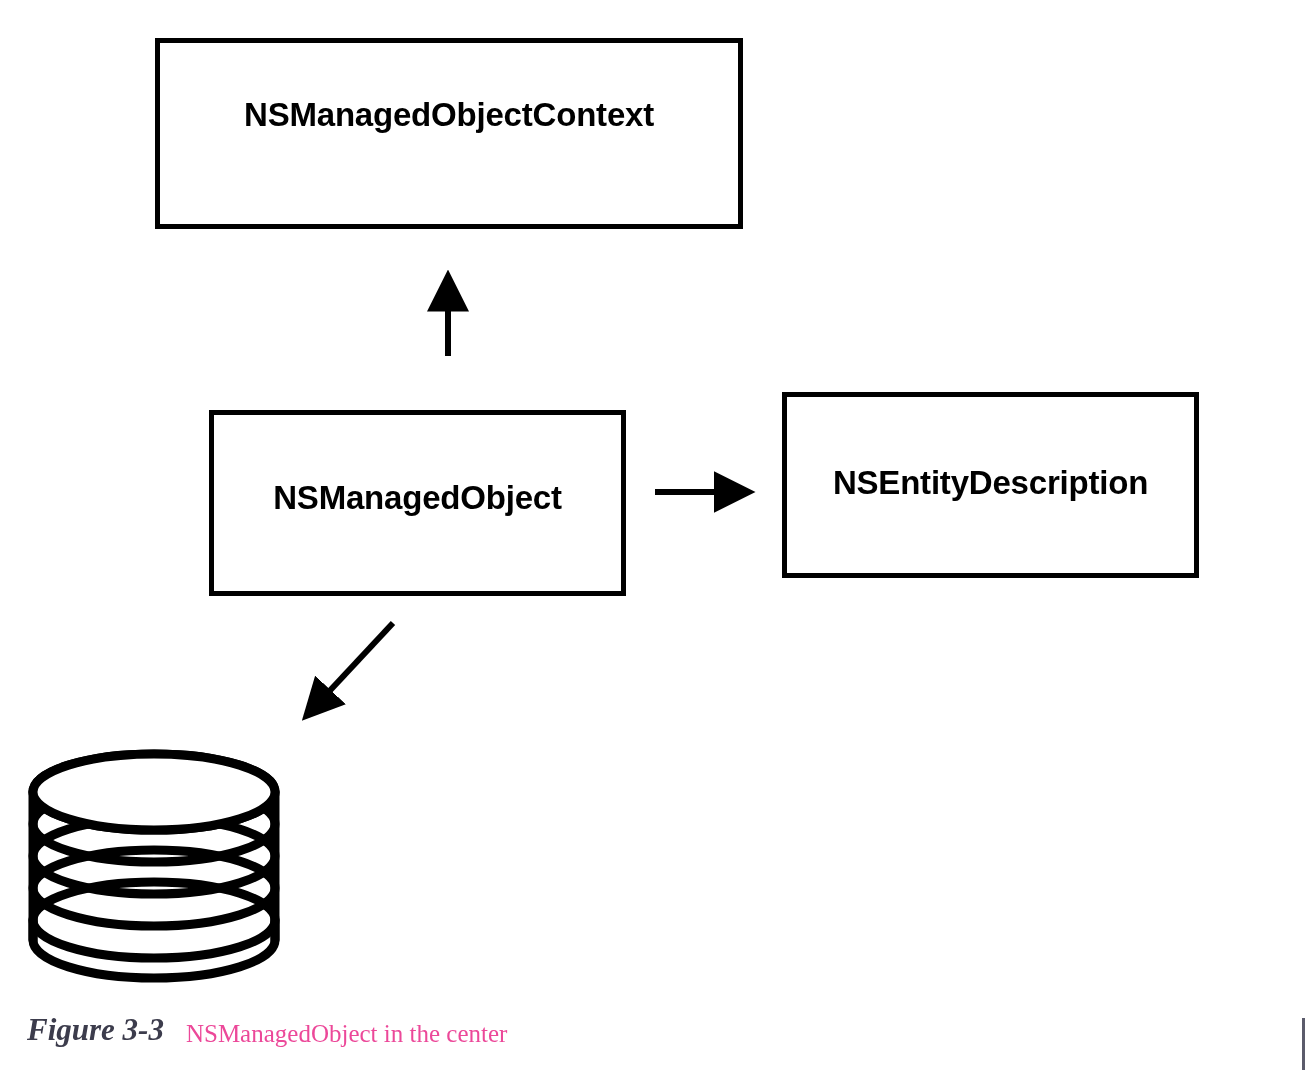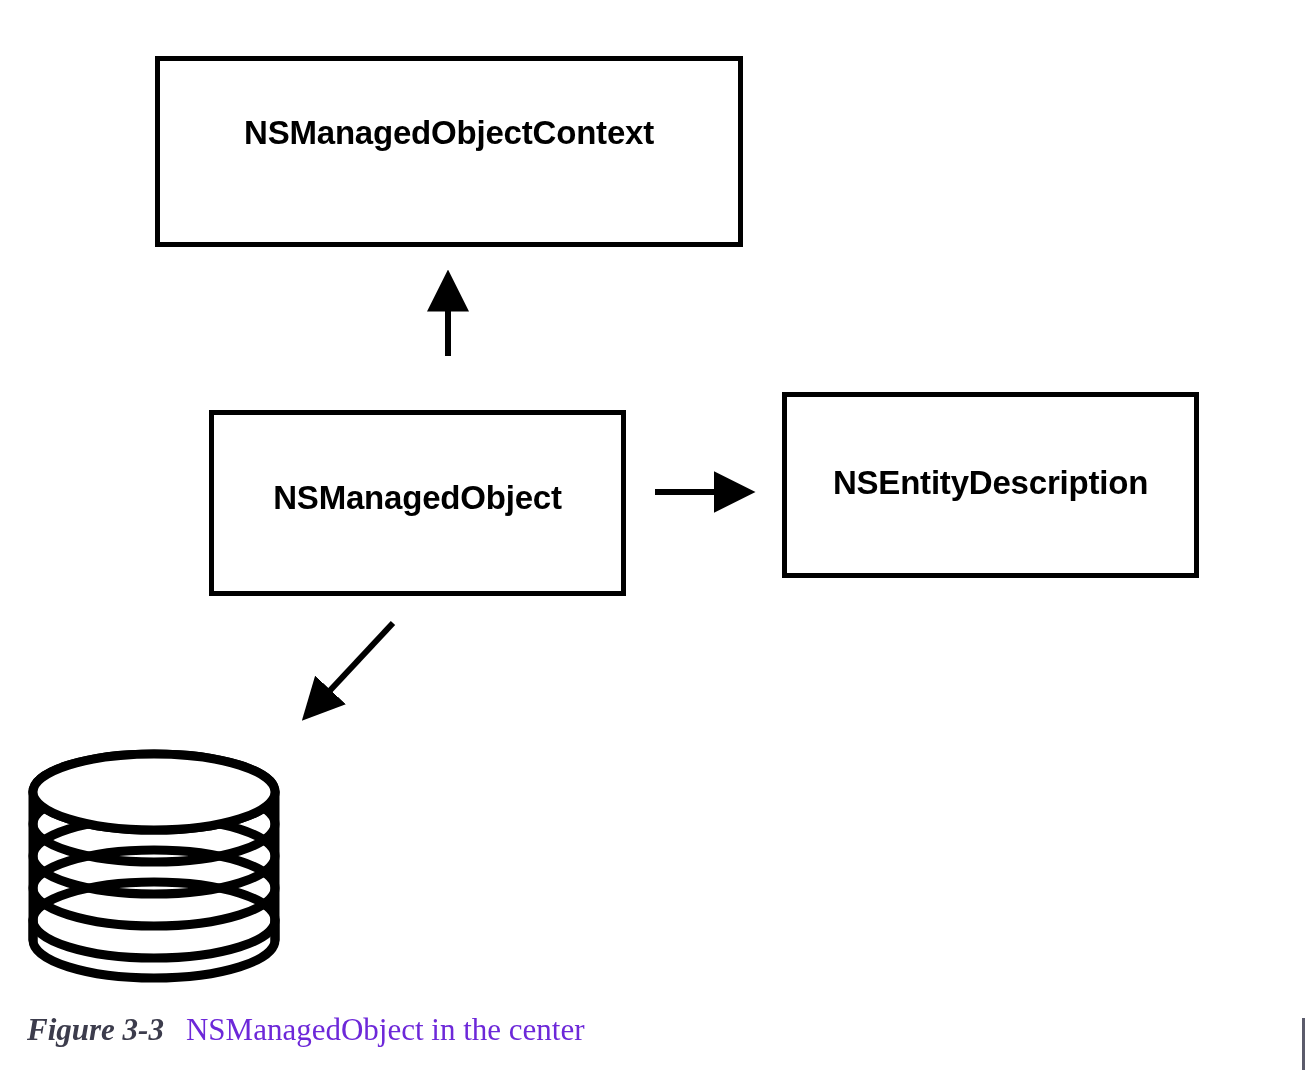--- a/index.html
+++ b/index.html
@@ -41,21 +41,21 @@
   .node-label {
     font-family: "Liberation Sans", sans-serif;
     font-weight: bold;
     font-size: 33px;
     letter-spacing: -0.2px;
     color: #000000;
     white-space: nowrap;
     line-height: 1;
   }
 
-  #box-context  { left: 155px; top: 56px;  width: 588px; height: 191px; }
+  #box-context  { left: 155px; top: 38px;  width: 588px; height: 191px; }
   #box-managed  { left: 209px; top: 410px; width: 417px; height: 186px; }
   #box-entity   { left: 782px; top: 392px; width: 417px; height: 186px; }
 
   
   #box-context .node-label  { transform: translateY(-19px); }
   #box-managed .node-label  { transform: translateY(-6px); }
   #box-entity  .node-label  { transform: translateY(-3px); }
 
   
   #arrow-layer {
@@ -91,22 +91,22 @@
     font-family: "Liberation Serif", serif;
     font-weight: bold;
     font-style: italic;
     font-size: 31px;
     color: #3c3c4c;
   }
   #caption-text {
     font-family: "Liberation Serif", serif;
     font-weight: normal;
     font-style: normal;
-    font-size: 31px;
-    color: #6d28d9;
+    font-size: 25px;
+    color: #ec4899;
     margin-left: 22px;
   }
 
   
   #page-edge-rule {
     position: absolute;
     left: 1302px;
     top: 1018px;
     width: 3px;
     height: 52px;

